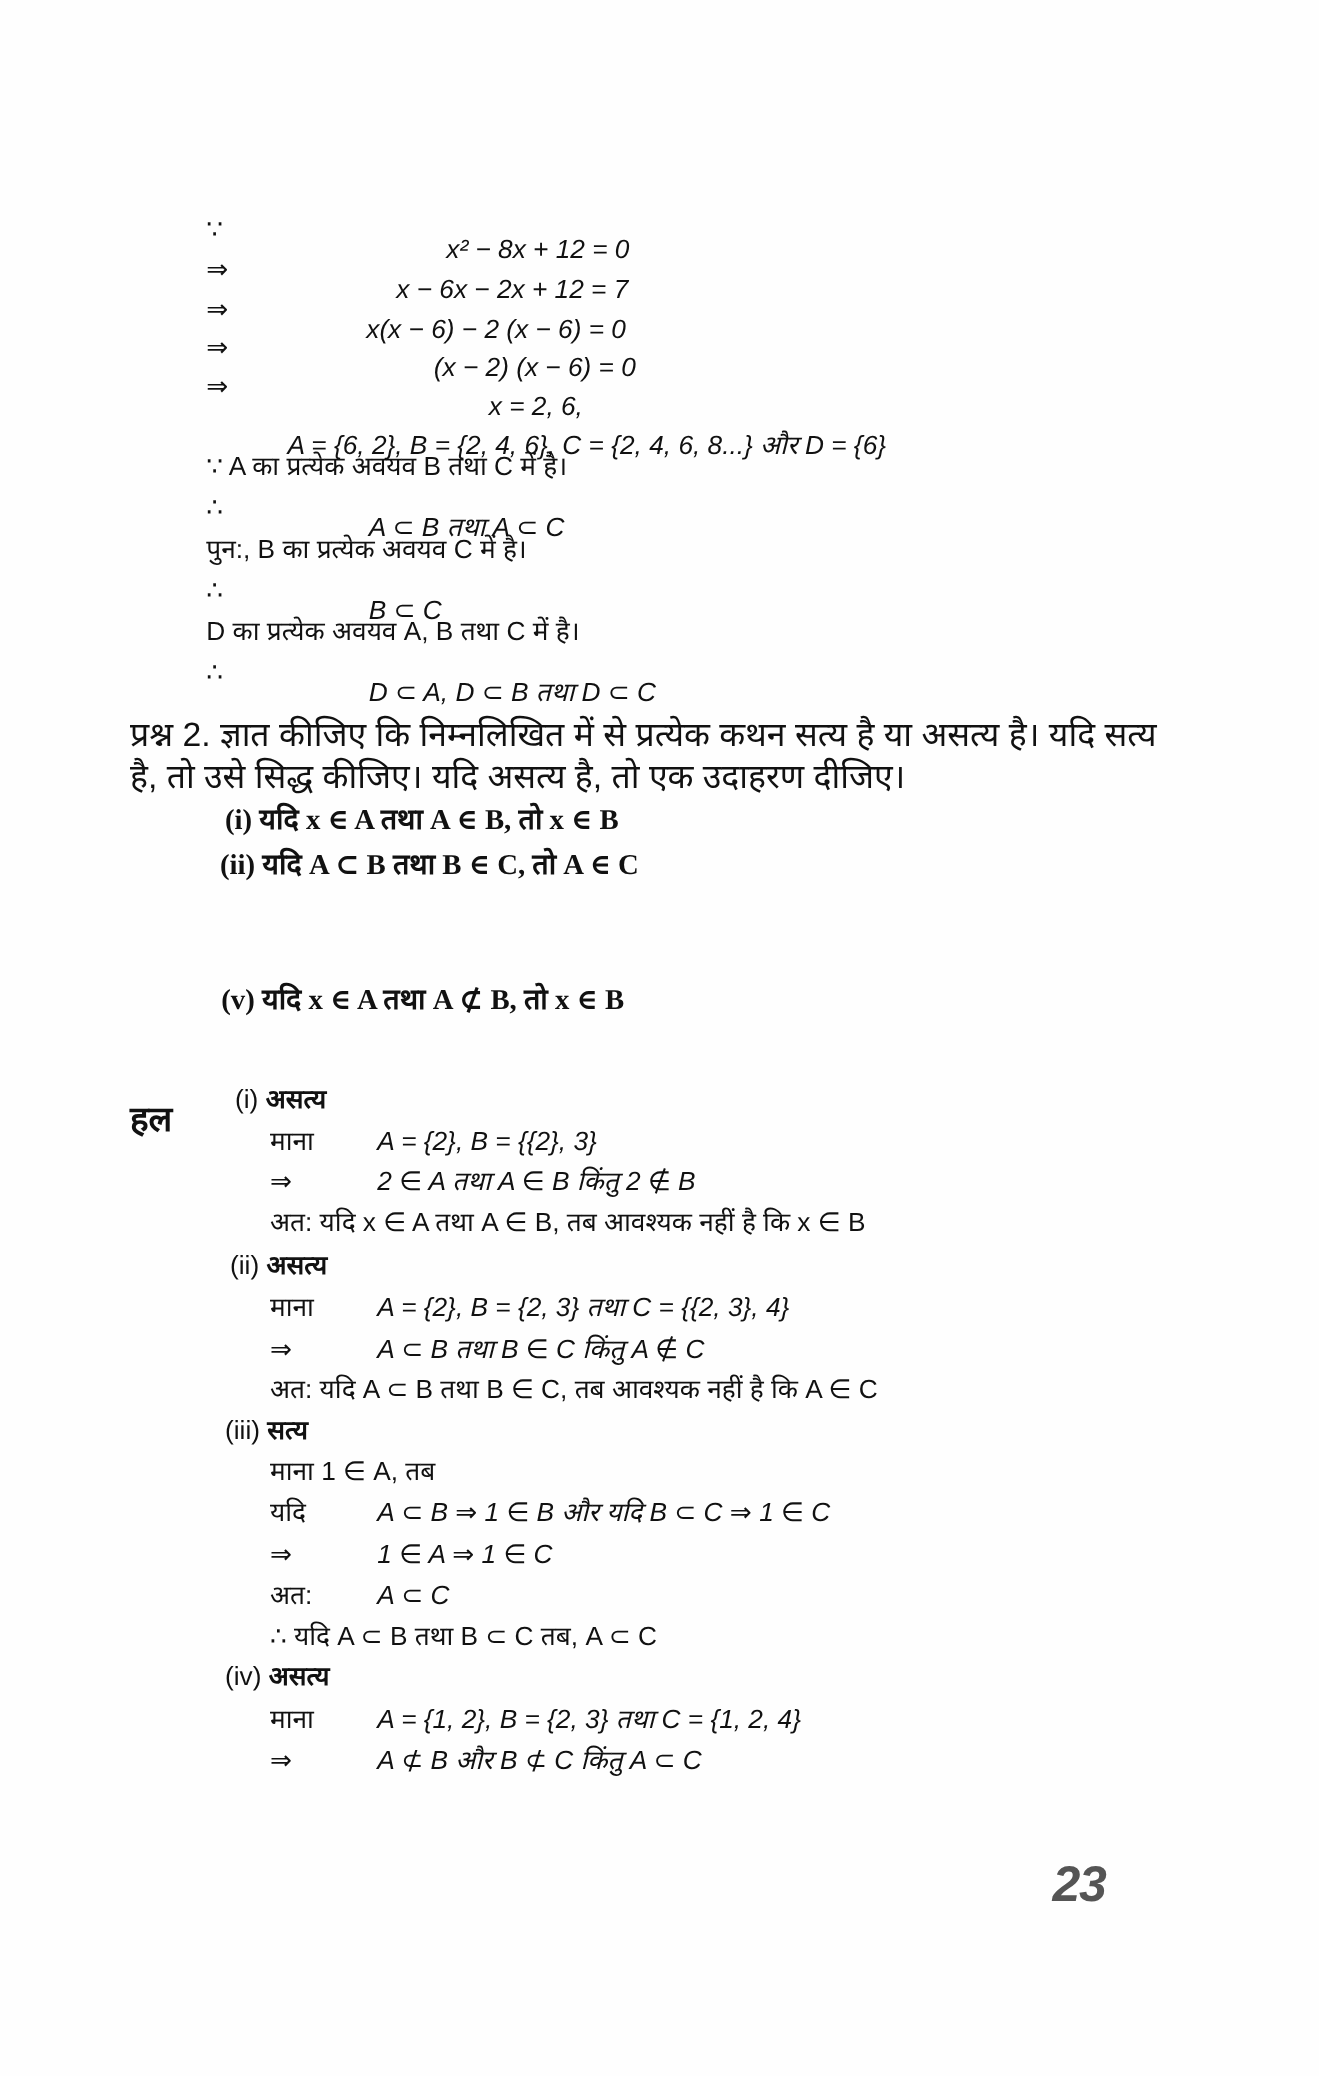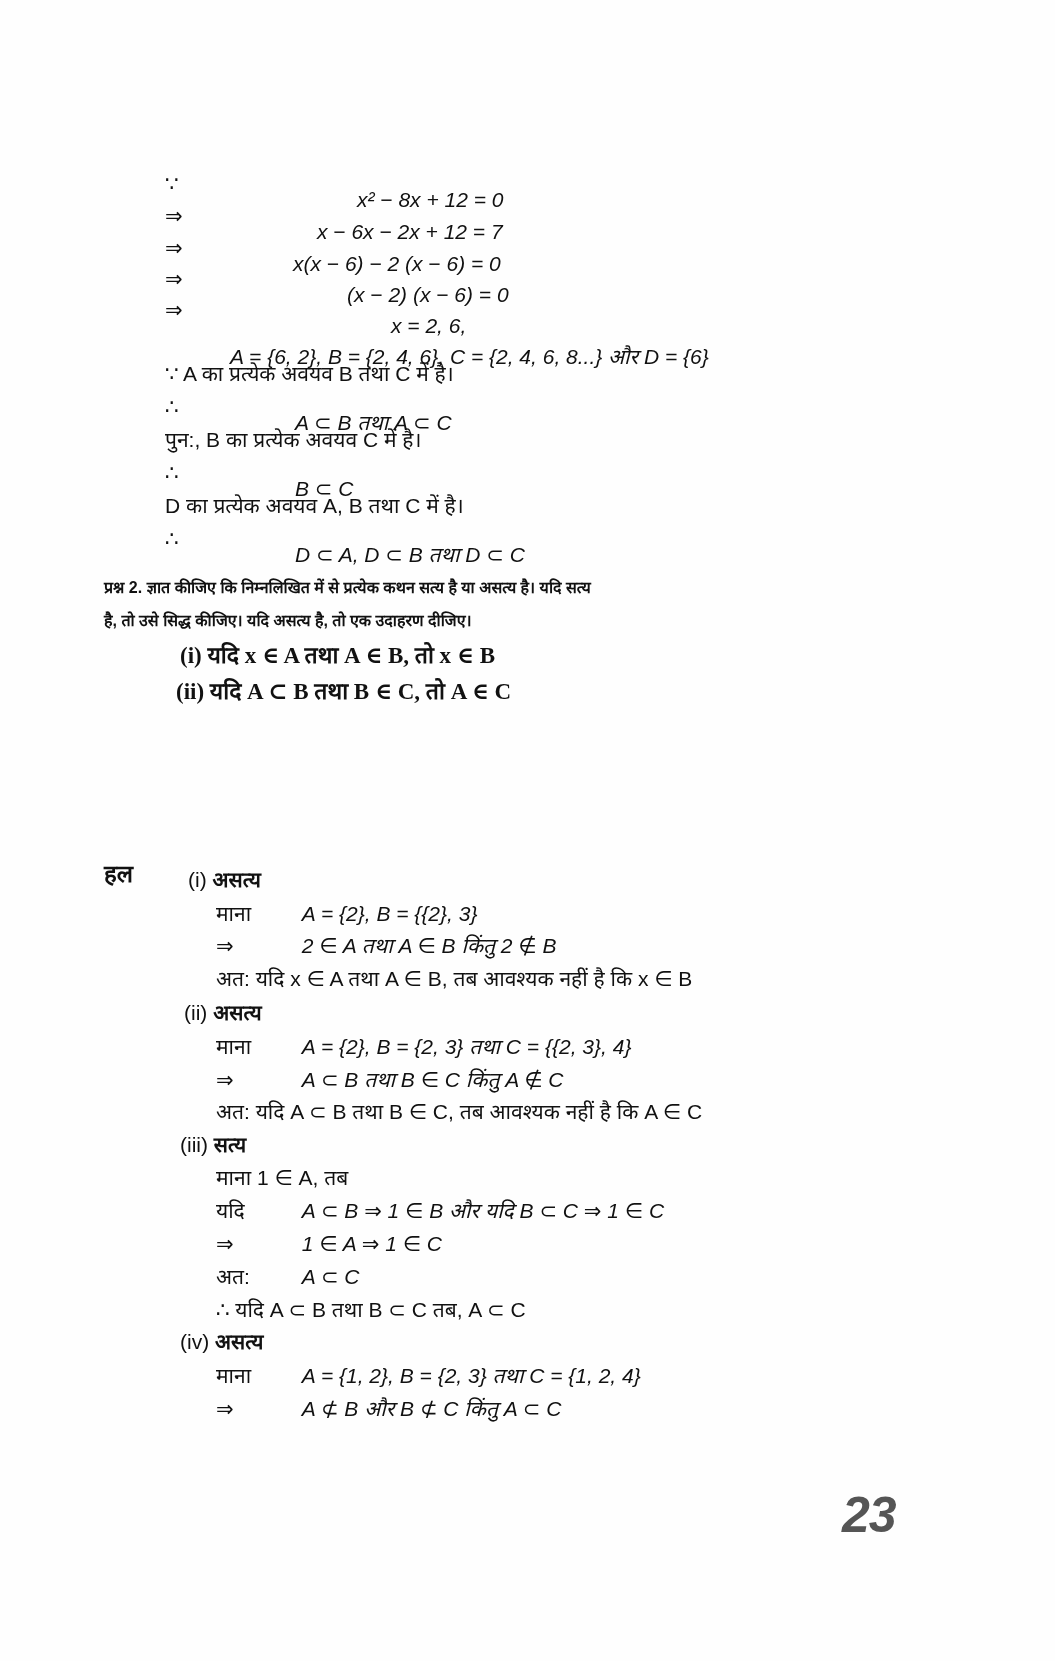--- a/index.html
+++ b/index.html
@@ -32,35 +32,35 @@
       display: inline-block;
       width: 40px;
     }
     .math {
       font-style: italic;
       font-family: "Liberation Sans", "DejaVu Sans", sans-serif;
       margin-top: 16px;
     }
     .bold { font-weight: bold; }
     .q-head {
-      font-size: 16px;
-      font-weight: bold;
+      font-size: 27px;
+      font-weight: normal;
       font-family: "Liberation Sans", "DejaVu Sans", sans-serif;
     }
     .stmt {
       font-family: "Liberation Serif", "DejaVu Serif", serif;
       font-weight: bold;
       font-size: 23px;
     }
     .label-col { display: inline-block; width: 80px; }
     .page-num {
       position: absolute;
       left: 842px;
       top: 1486px;
-      font-size: 50px;
+      font-size: 40px;
       font-weight: bold;
       font-style: italic;
       color: #555555;
       font-family: "Liberation Sans", "DejaVu Sans", sans-serif;
       letter-spacing: -1px;
     }
   </style>
 </head>
 <body>
 
@@ -120,22 +120,26 @@
   </div>
 
   <div class="ln stmt" style="left:180px; top:642px;">
     <span>(i)</span>
     <span>यदि x ∈ A तथा A ∈ B, तो x ∈ B</span>
   </div>
   <div class="ln stmt" style="left:176px; top:678px;">
     <span>(ii)</span>
     <span>यदि A ⊂ B तथा B ∈ C, तो A ∈ C</span>
   </div>
-
-  <div class="ln bold" style="left:104px; top:860px; font-size:24px;">हल</div>
+  <div class="ln stmt" style="left:177px; top:786px;">
+    <span>(v)</span>
+    <span>यदि x ∈ A तथा A ⊄ B, तो x ∈ B</span>
+  </div>
+
+  <div class="ln bold" style="left:104px; top:882px; font-size:28px;">हल</div>
 
   <div class="ln" style="left:188px; top:866px;">
     <span>(i)</span>
     <span class="bold">असत्य</span>
   </div>
   <div class="ln" style="left:216px; top:900px;">
     <span class="label-col">माना</span>
     <span class="math">A = {2}, B = {{2}, 3}</span>
   </div>
   <div class="ln" style="left:216px; top:932px;">

